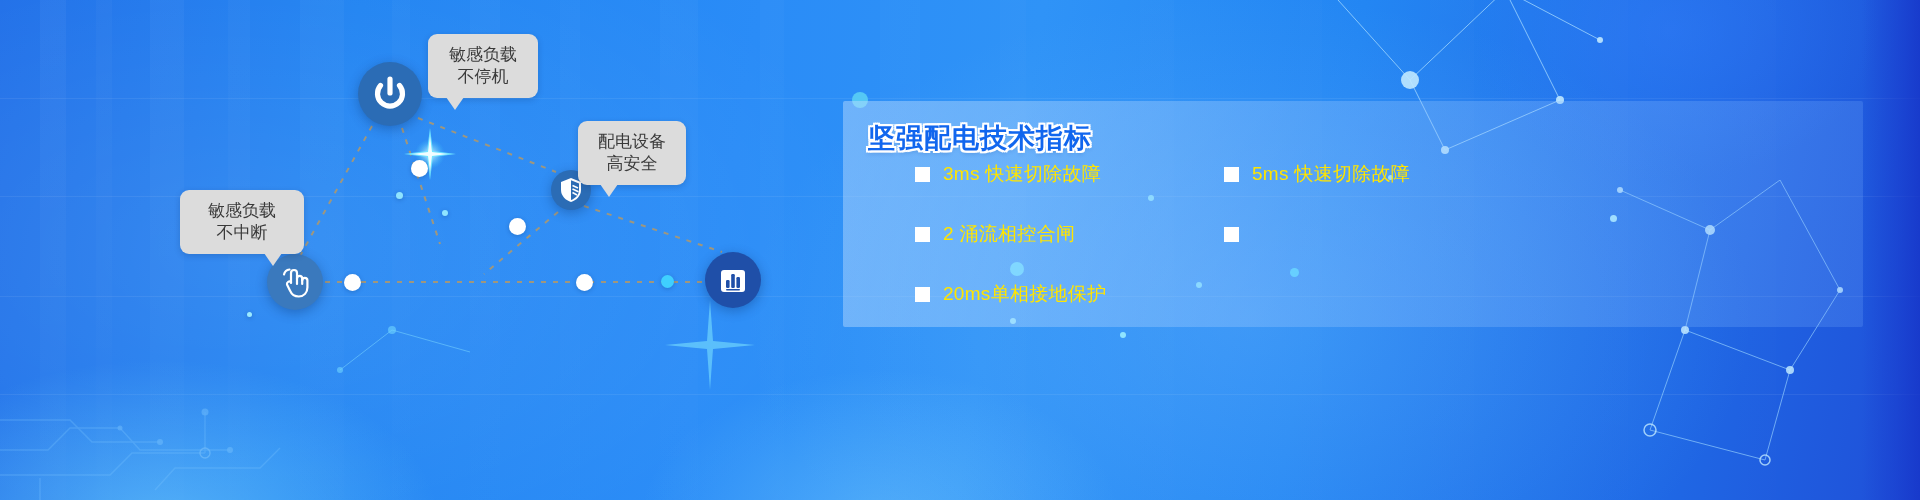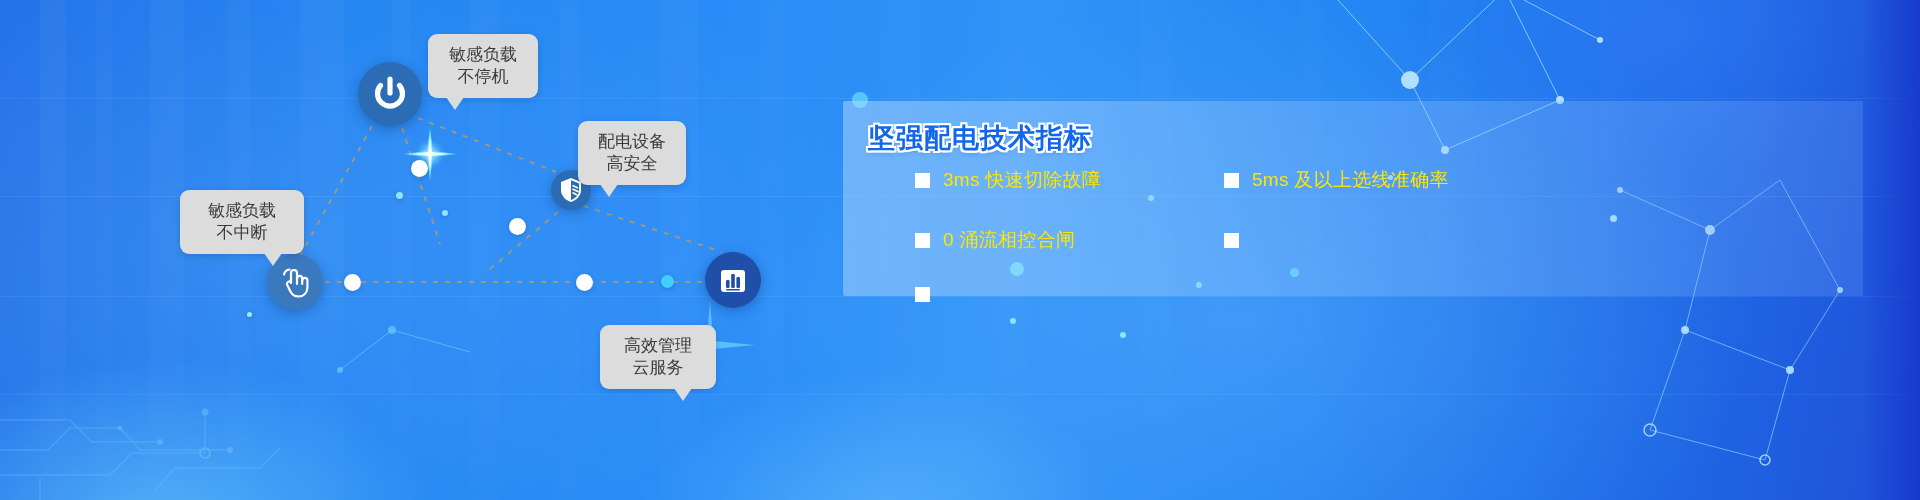--- a/index.html
+++ b/index.html
@@ -66,32 +66,32 @@
   .b-sensitive{left:428px;top:22px;width:82px;}
   .b-sensitive::after{left:18px;bottom:-12px;}
   .b-equip{left:578px;top:109px;width:80px;}
   .b-equip::after{left:22px;bottom:-12px;}
   .b-continuous{left:180px;top:178px;width:96px;}
   .b-continuous::after{right:22px;bottom:-12px;}
   .b-cloud{left:600px;top:313px;width:88px;}
   .b-cloud::after{right:24px;bottom:-12px;}
 
   
-  .panel{position:absolute;left:843px;top:101px;width:1020px;height:195px;
+  .panel{position:absolute;left:843px;top:101px;width:1020px;height:226px;
     background:linear-gradient(100deg,rgba(190,222,255,0.46) 0%,rgba(150,198,255,0.34) 45%,rgba(120,175,255,0.22) 100%);
     border-radius:2px;}
   .panel-title{position:absolute;left:25px;top:19px;font-size:27px;font-weight:bold;
     color:#1166ee;letter-spacing:1px;
     -webkit-text-stroke:0px;
     text-shadow:
       -2px -2px 0 #ffffff, 2px -2px 0 #ffffff, -2px 2px 0 #ffffff, 2px 2px 0 #ffffff,
       -2px 0 0 #ffffff, 2px 0 0 #ffffff, 0 -2px 0 #ffffff, 0 2px 0 #ffffff,
       0 3px 4px rgba(10,50,130,.25);}
 
-  .spec-grid{position:absolute;left:72px;top:66px;width:900px;
+  .spec-grid{position:absolute;left:72px;top:60px;width:900px;
     display:grid;grid-template-columns:275px 1fr;row-gap:20px;column-gap:5px;gap:34px;}
   .spec-item{display:flex;align-items:center;gap:13px;}
   .spec-bullet{width:15px;height:15px;background:#ffffff;flex:0 0 auto;}
   .spec-text{color:#ffe500;font-size:19px;white-space:nowrap;letter-spacing:.3px;}
 
   .edge-band{position:absolute;right:0;top:0;bottom:0;width:58px;
     background:linear-gradient(90deg,rgba(25,60,210,0) 0%,rgba(24,58,205,0.55) 60%,rgba(22,52,200,0.8) 100%);}
 </style>
 </head>
 <body>
@@ -290,45 +290,42 @@
       <b>不停机</b>
     </div>
     <div class="bubble b-equip">
       <b>配电设备</b>
       <b>高安全</b>
     </div>
     <div class="bubble b-continuous">
       <b>敏感负载</b>
       <b>不中断</b>
     </div>
-    <div class="bubble b-cloud">
-      <b>高效管理</b>
-      <b>云服务</b>
-    </div>
   </div>
 
   <div class="panel">
     <div class="panel-title">坚强配电技术指标</div>
 
     <div class="spec-grid">
       <div class="spec-item">
         <span class="spec-bullet"></span>
         <span class="spec-text">3ms 快速切除故障</span>
       </div>
       <div class="spec-item">
         <span class="spec-bullet"></span>
-        <span class="spec-text">5ms 及以上选线准确率</span>
-      </div>
-      <div class="spec-item">
-        <span class="spec-bullet"></span>
-        <span class="spec-text">0 涌流相控合闸</span>
-      </div>
-      <div class="spec-item">
-        <span class="spec-bullet"></span>
-      </div>
-      <div class="spec-item">
-        <span class="spec-bullet"></span>
+        <span class="spec-text">5ms 快速切除故障</span>
+      </div>
+      <div class="spec-item">
+        <span class="spec-bullet"></span>
+        <span class="spec-text">2 涌流相控合闸</span>
+      </div>
+      <div class="spec-item">
+        <span class="spec-bullet"></span>
+      </div>
+      <div class="spec-item">
+        <span class="spec-bullet"></span>
+        <span class="spec-text">20ms单相接地保护</span>
       </div>
     </div>
   </div>
 
   <div class="edge-band"></div>
 </div>
 
 </body></html>

